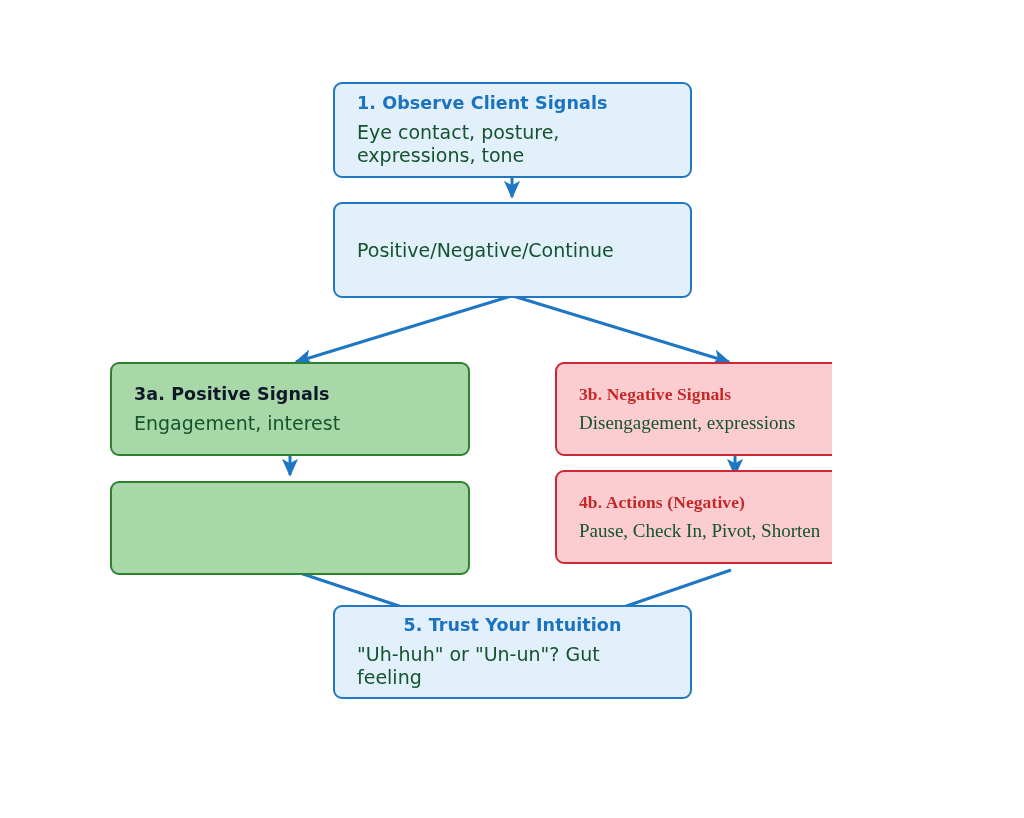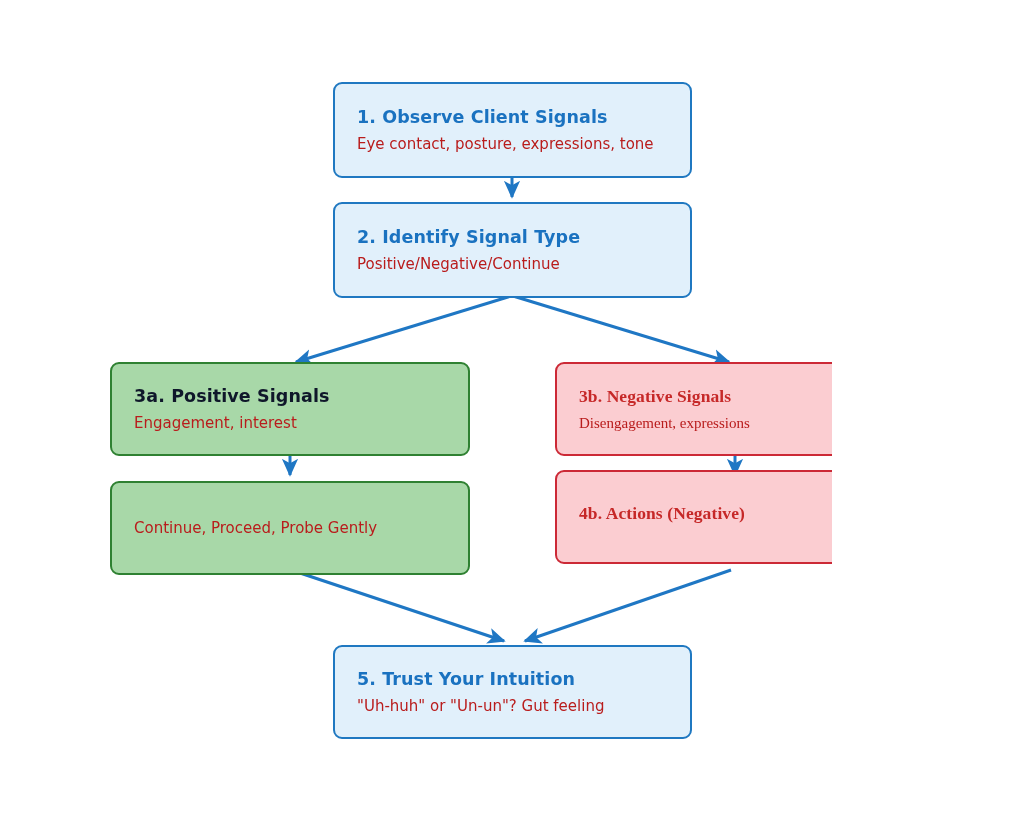--- a/index.html
+++ b/index.html
@@ -35,23 +35,23 @@
     padding: 0 22px;
   }
   .node .node-title {
     font-size: 17.5px;
     font-weight: bold;
     letter-spacing: 0.1px;
     line-height: 1.2;
     margin-bottom: 7px;
   }
   .node .node-subtitle {
-    font-size: 15px;
+    font-size: 19px;
     font-weight: normal;
-    color: #b91c1c;
+    color: #14532d;
     line-height: 1.2;
   }
 
   .node.blue {
     background: #e1f0fb;
     border-color: #1f78c1;
   }
   .node.blue .node-title { color: #1a72c0; }
 
   .node.green {
@@ -93,40 +93,39 @@
 
     <line x1="731" y1="570" x2="525" y2="641" stroke="#1f77c4" stroke-width="3" marker-end="url(#arrowhead)"></line>
   </svg>
 
   <div class="node blue" style="left:333px; top:82px; width:359px; height:96px;">
     <div class="node-title">1. Observe Client Signals</div>
     <div class="node-subtitle">Eye contact, posture, expressions, tone</div>
   </div>
 
   <div class="node blue" style="left:333px; top:202px; width:359px; height:96px;">
-    <div class="node-title">2. Identify Signal Type</div>
     <div class="node-subtitle">Positive/Negative/Continue</div>
   </div>
 
   <div class="node green" style="left:110px; top:362px; width:360px; height:94px;">
     <div class="node-title">3a. Positive Signals</div>
     <div class="node-subtitle">Engagement, interest</div>
   </div>
 
   <div class="node red" style="left:555px; top:362px; width:360px; height:94px;">
     <div class="node-title">3b. Negative Signals</div>
     <div class="node-subtitle">Disengagement, expressions</div>
   </div>
 
   <div class="node green" style="left:110px; top:481px; width:360px; height:94px;">
-    <div class="node-subtitle">Continue, Proceed, Probe Gently</div>
   </div>
 
   <div class="node red" style="left:555px; top:470px; width:360px; height:94px;">
     <div class="node-title">4b. Actions (Negative)</div>
+    <div class="node-subtitle">Pause, Check In, Pivot, Shorten</div>
   </div>
 
-  <div class="node blue" style="left:333px; top:645px; width:359px; height:94px;">
+  <div class="node blue" style="left:333px; top:605px; width:359px; height:94px;align-items:center;">
     <div class="node-title">5. Trust Your Intuition</div>
     <div class="node-subtitle">"Uh-huh" or "Un-un"? Gut feeling</div>
   </div>
 
 </div>
 
 </body></html>

